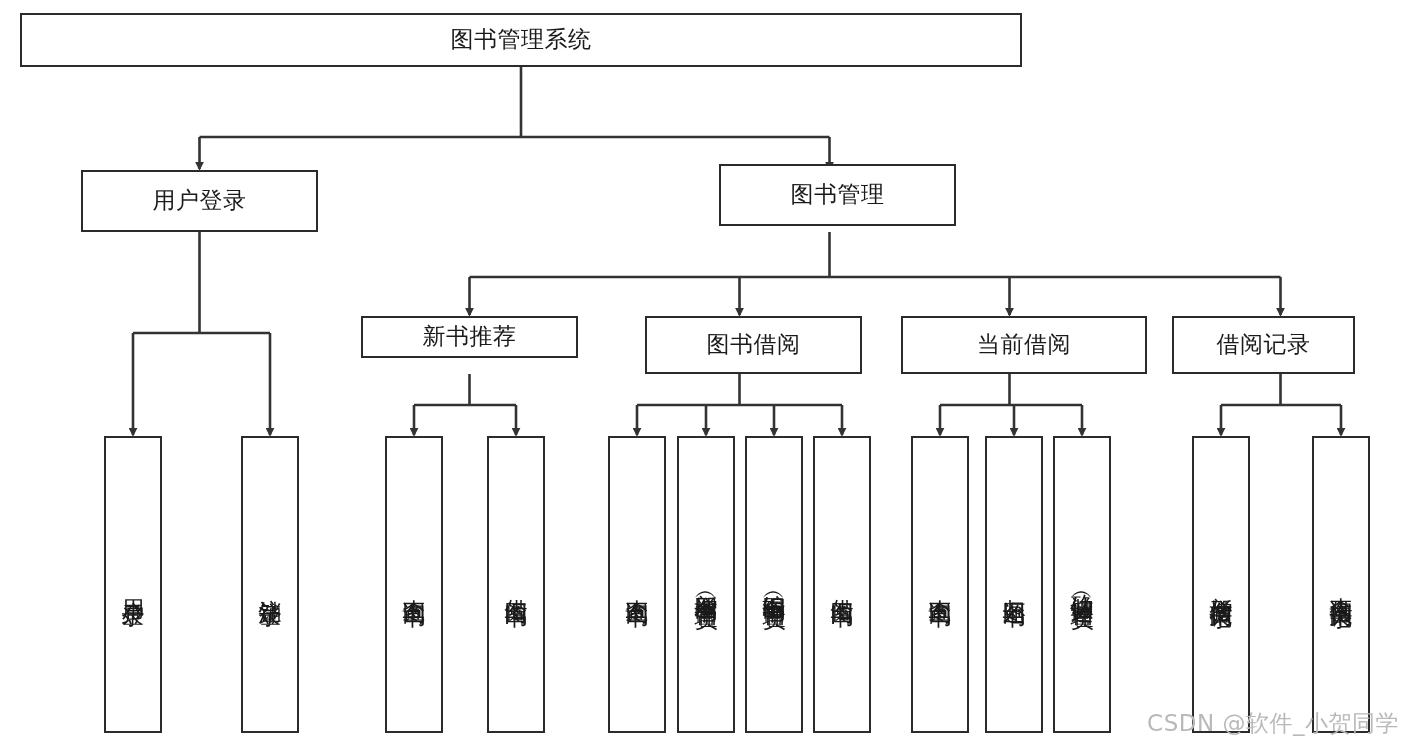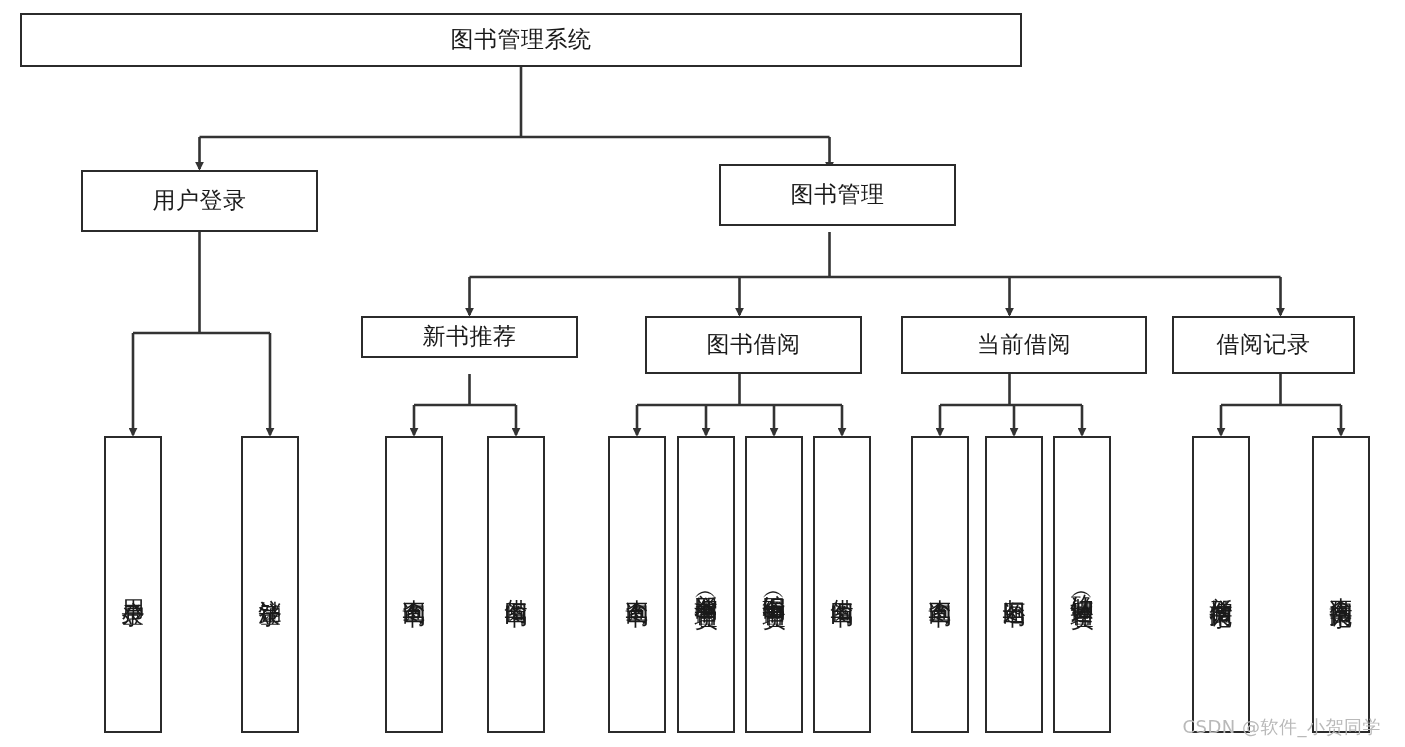--- a/index.html
+++ b/index.html
@@ -51,23 +51,23 @@
     line-height: 1.18;
     letter-spacing: 2px;
     white-space: nowrap;
   }
   .node-box.leaf {
     align-items: center;
     justify-content: center;
   }
   .watermark {
     position: absolute;
-    right: 24px;
+    right: 6px;
     bottom: 8px;
-    font-size: 18px;
+    font-size: 23px;
     color: #b9b9b9;
     white-space: nowrap;
     letter-spacing: 0.5px;
   }
 </style>
 </head>
 <body>
 
 <div id="diagram-root">
 

